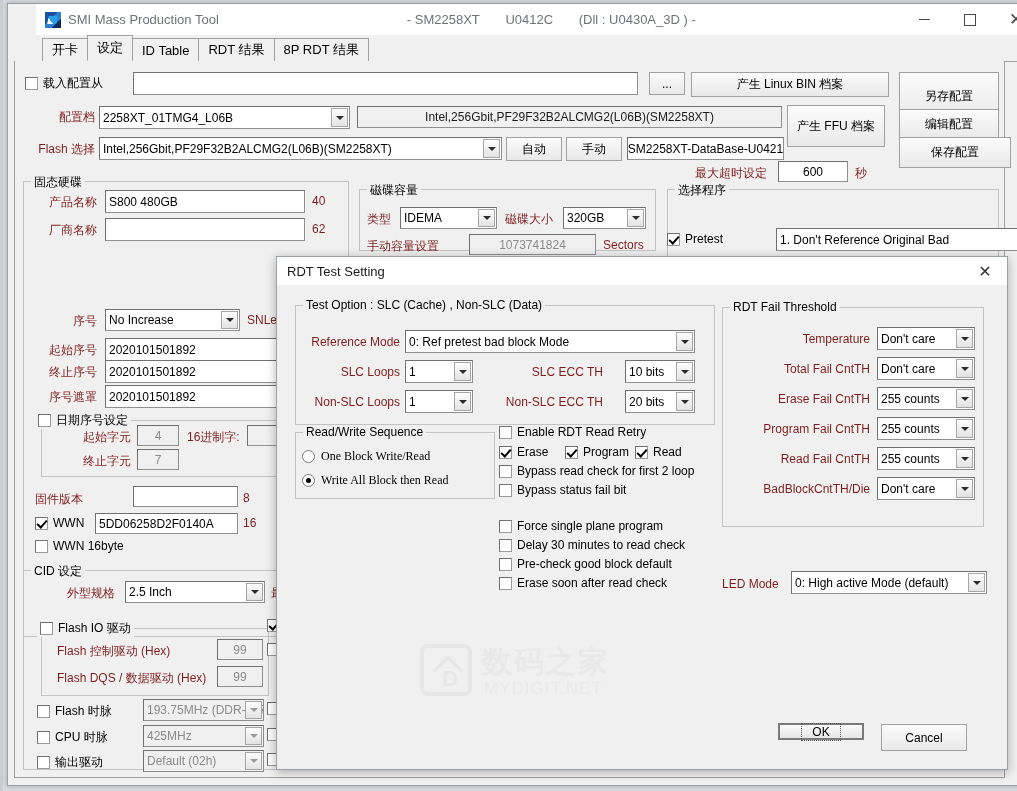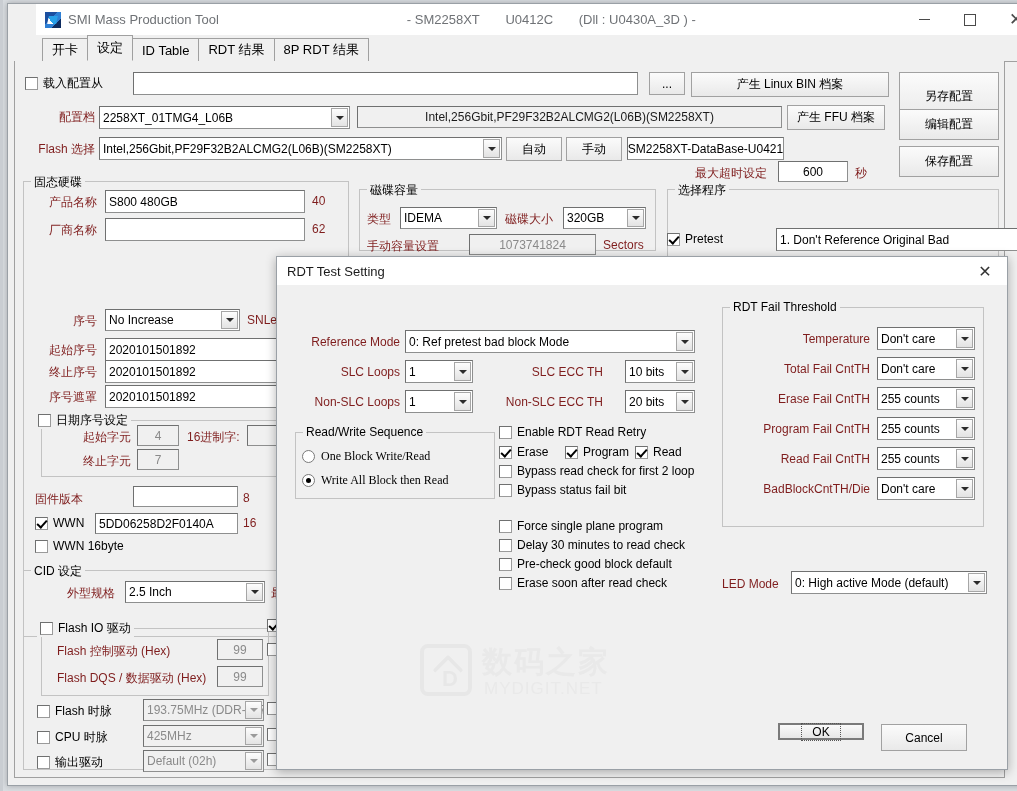--- a/index.html
+++ b/index.html
@@ -368,32 +368,32 @@
       <div class="btn" style="left:634px; top:11px; width:36px; height:23px;">...</div>
       <div class="btn" style="left:676px; top:11px; width:198px; height:25px;">产生 Linux BIN 档案</div>
       <div class="btn" style="left:884px; top:11px; width:100px; height:49px;">另存配置</div>
 
       <div class="lbl r" style="left:0px; top:48px; width:80px;">配置档</div>
       <div class="combo" style="left:84px; top:45px; width:251px; height:23px;">
         <span>2258XT_01TMG4_L06B</span>
         <span class="arrow"></span>
       </div>
       <div class="txt center ro" style="left:342px; top:45px; width:425px; height:22px; color:#1a1a1a;">Intel,256Gbit,PF29F32B2ALCMG2(L06B)(SM2258XT)</div>
-      <div class="btn" style="left:772px; top:44px; width:98px; height:25px;">产生 FFU 档案</div>
+      <div class="btn" style="left:772px; top:44px; width:98px; height:42px;">产生 FFU 档案</div>
       <div class="btn" style="left:884px; top:48px; width:100px; height:31px;">编辑配置</div>
 
       <div class="lbl r" style="left:0px; top:80px; width:80px;">Flash 选择</div>
       <div class="combo" style="left:84px; top:76px; width:403px; height:23px;">
         <span>Intel,256Gbit,PF29F32B2ALCMG2(L06B)(SM2258XT)</span>
         <span class="arrow"></span>
       </div>
       <div class="btn" style="left:491px; top:76px; width:56px; height:24px;">自动</div>
       <div class="btn" style="left:551px; top:76px; width:56px; height:24px;">手动</div>
       <div class="txt center" style="left:612px; top:76px; width:157px; height:23px;">SM2258XT-DataBase-U0421</div>
-      <div class="btn" style="left:884px; top:85px; width:100px; height:31px;">保存配置</div>
+      <div class="btn" style="left:884px; top:76px; width:112px; height:31px;">保存配置</div>
 
       <div class="lbl" style="left:680px; top:104px;">最大超时设定</div>
       <div class="txt center" style="left:763px; top:100px; width:70px; height:21px;">600</div>
       <div class="lbl" style="left:840px; top:104px;">秒</div>
 
       <div class="group" style="left:8px; top:120px; width:326px; height:456px;">
         <span class="gtitle">固态硬碟</span>
       </div>
 
       <div class="lbl r" style="left:10px; top:133px; width:72px;">产品名称</div>
@@ -550,20 +550,23 @@
       </div>
 
     </div>
 
     <div class="dialog">
       <div class="dlg-title">
         <span>RDT Test Setting</span>
         <span class="dlg-close">✕</span>
       </div>
 
+      <div class="group" style="left:18px; top:48px; width:420px; height:120px;">
+        <span class="gtitle">Test Option :  SLC (Cache)  ,  Non-SLC (Data)</span>
+      </div>
       <div class="lbl r" style="left:20px; top:78px; width:103px;">Reference Mode</div>
       <div class="combo" style="left:128px; top:73px; width:290px; height:23px;">
         <span>0: Ref pretest bad block Mode</span>
         <span class="arrow"></span>
       </div>
 
       <div class="lbl r" style="left:20px; top:108px; width:103px;">SLC Loops</div>
       <div class="combo" style="left:128px; top:103px; width:68px; height:23px;">
         <span>1</span>
         <span class="arrow"></span>

